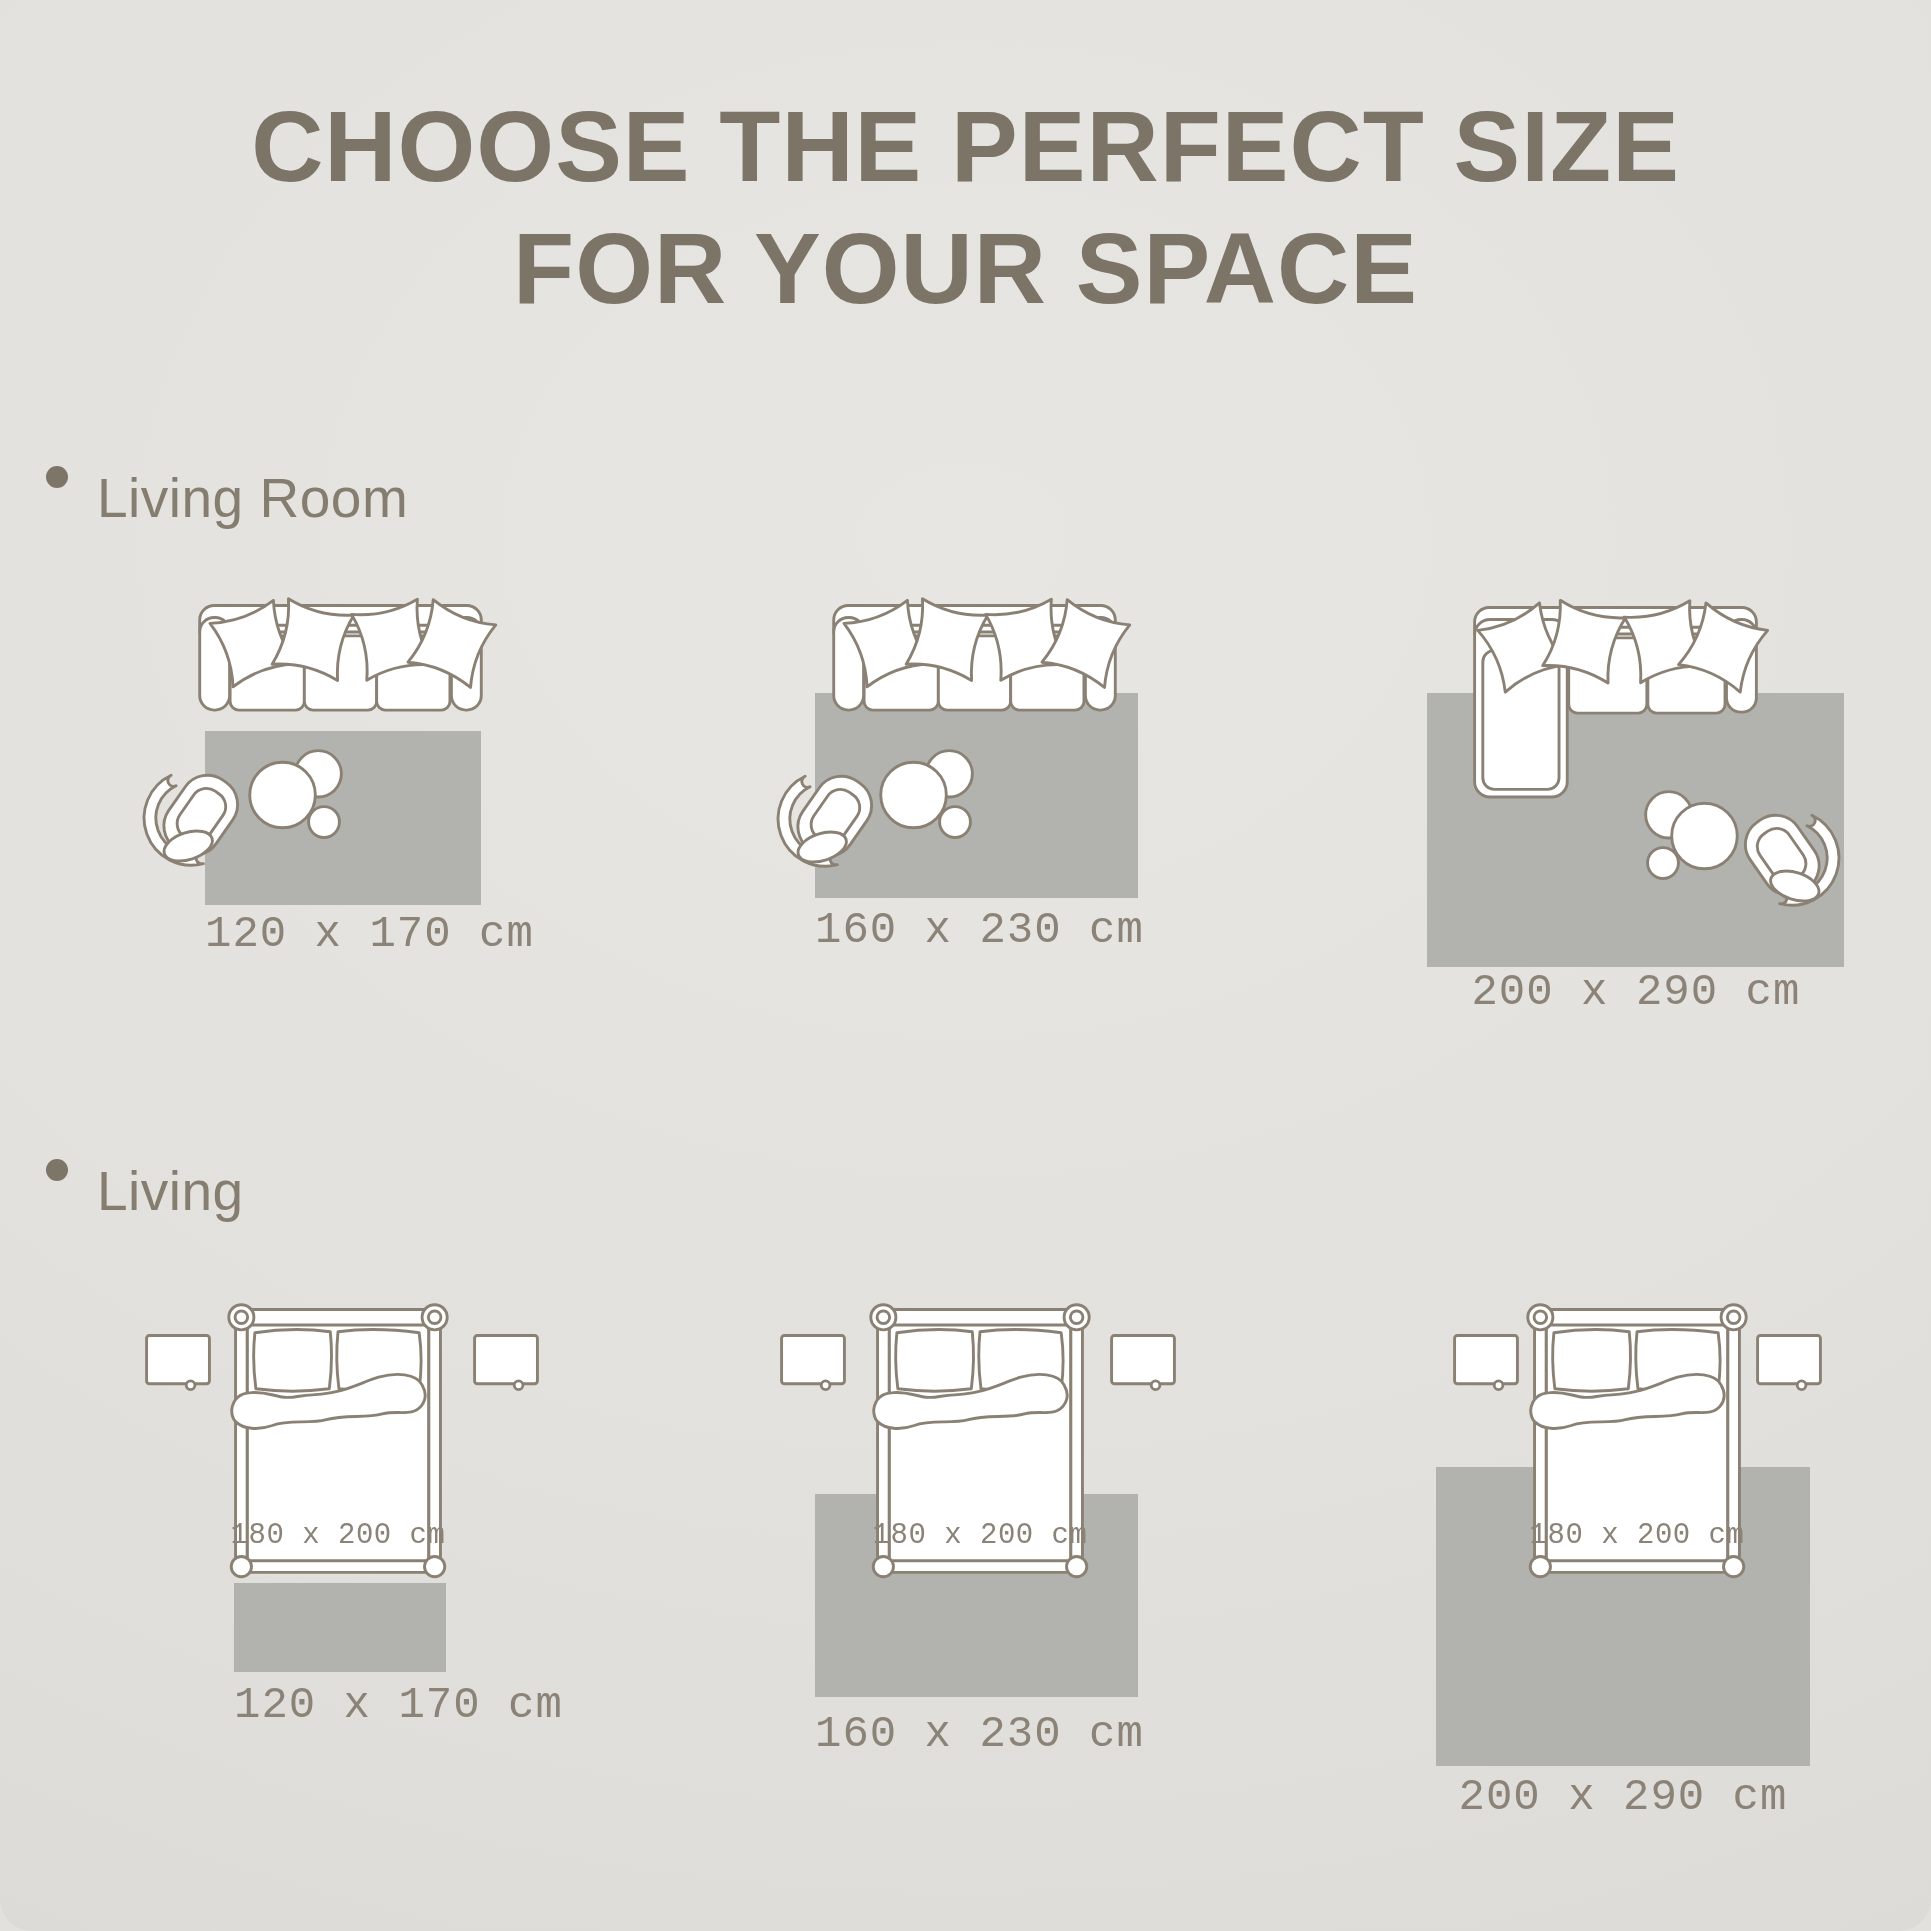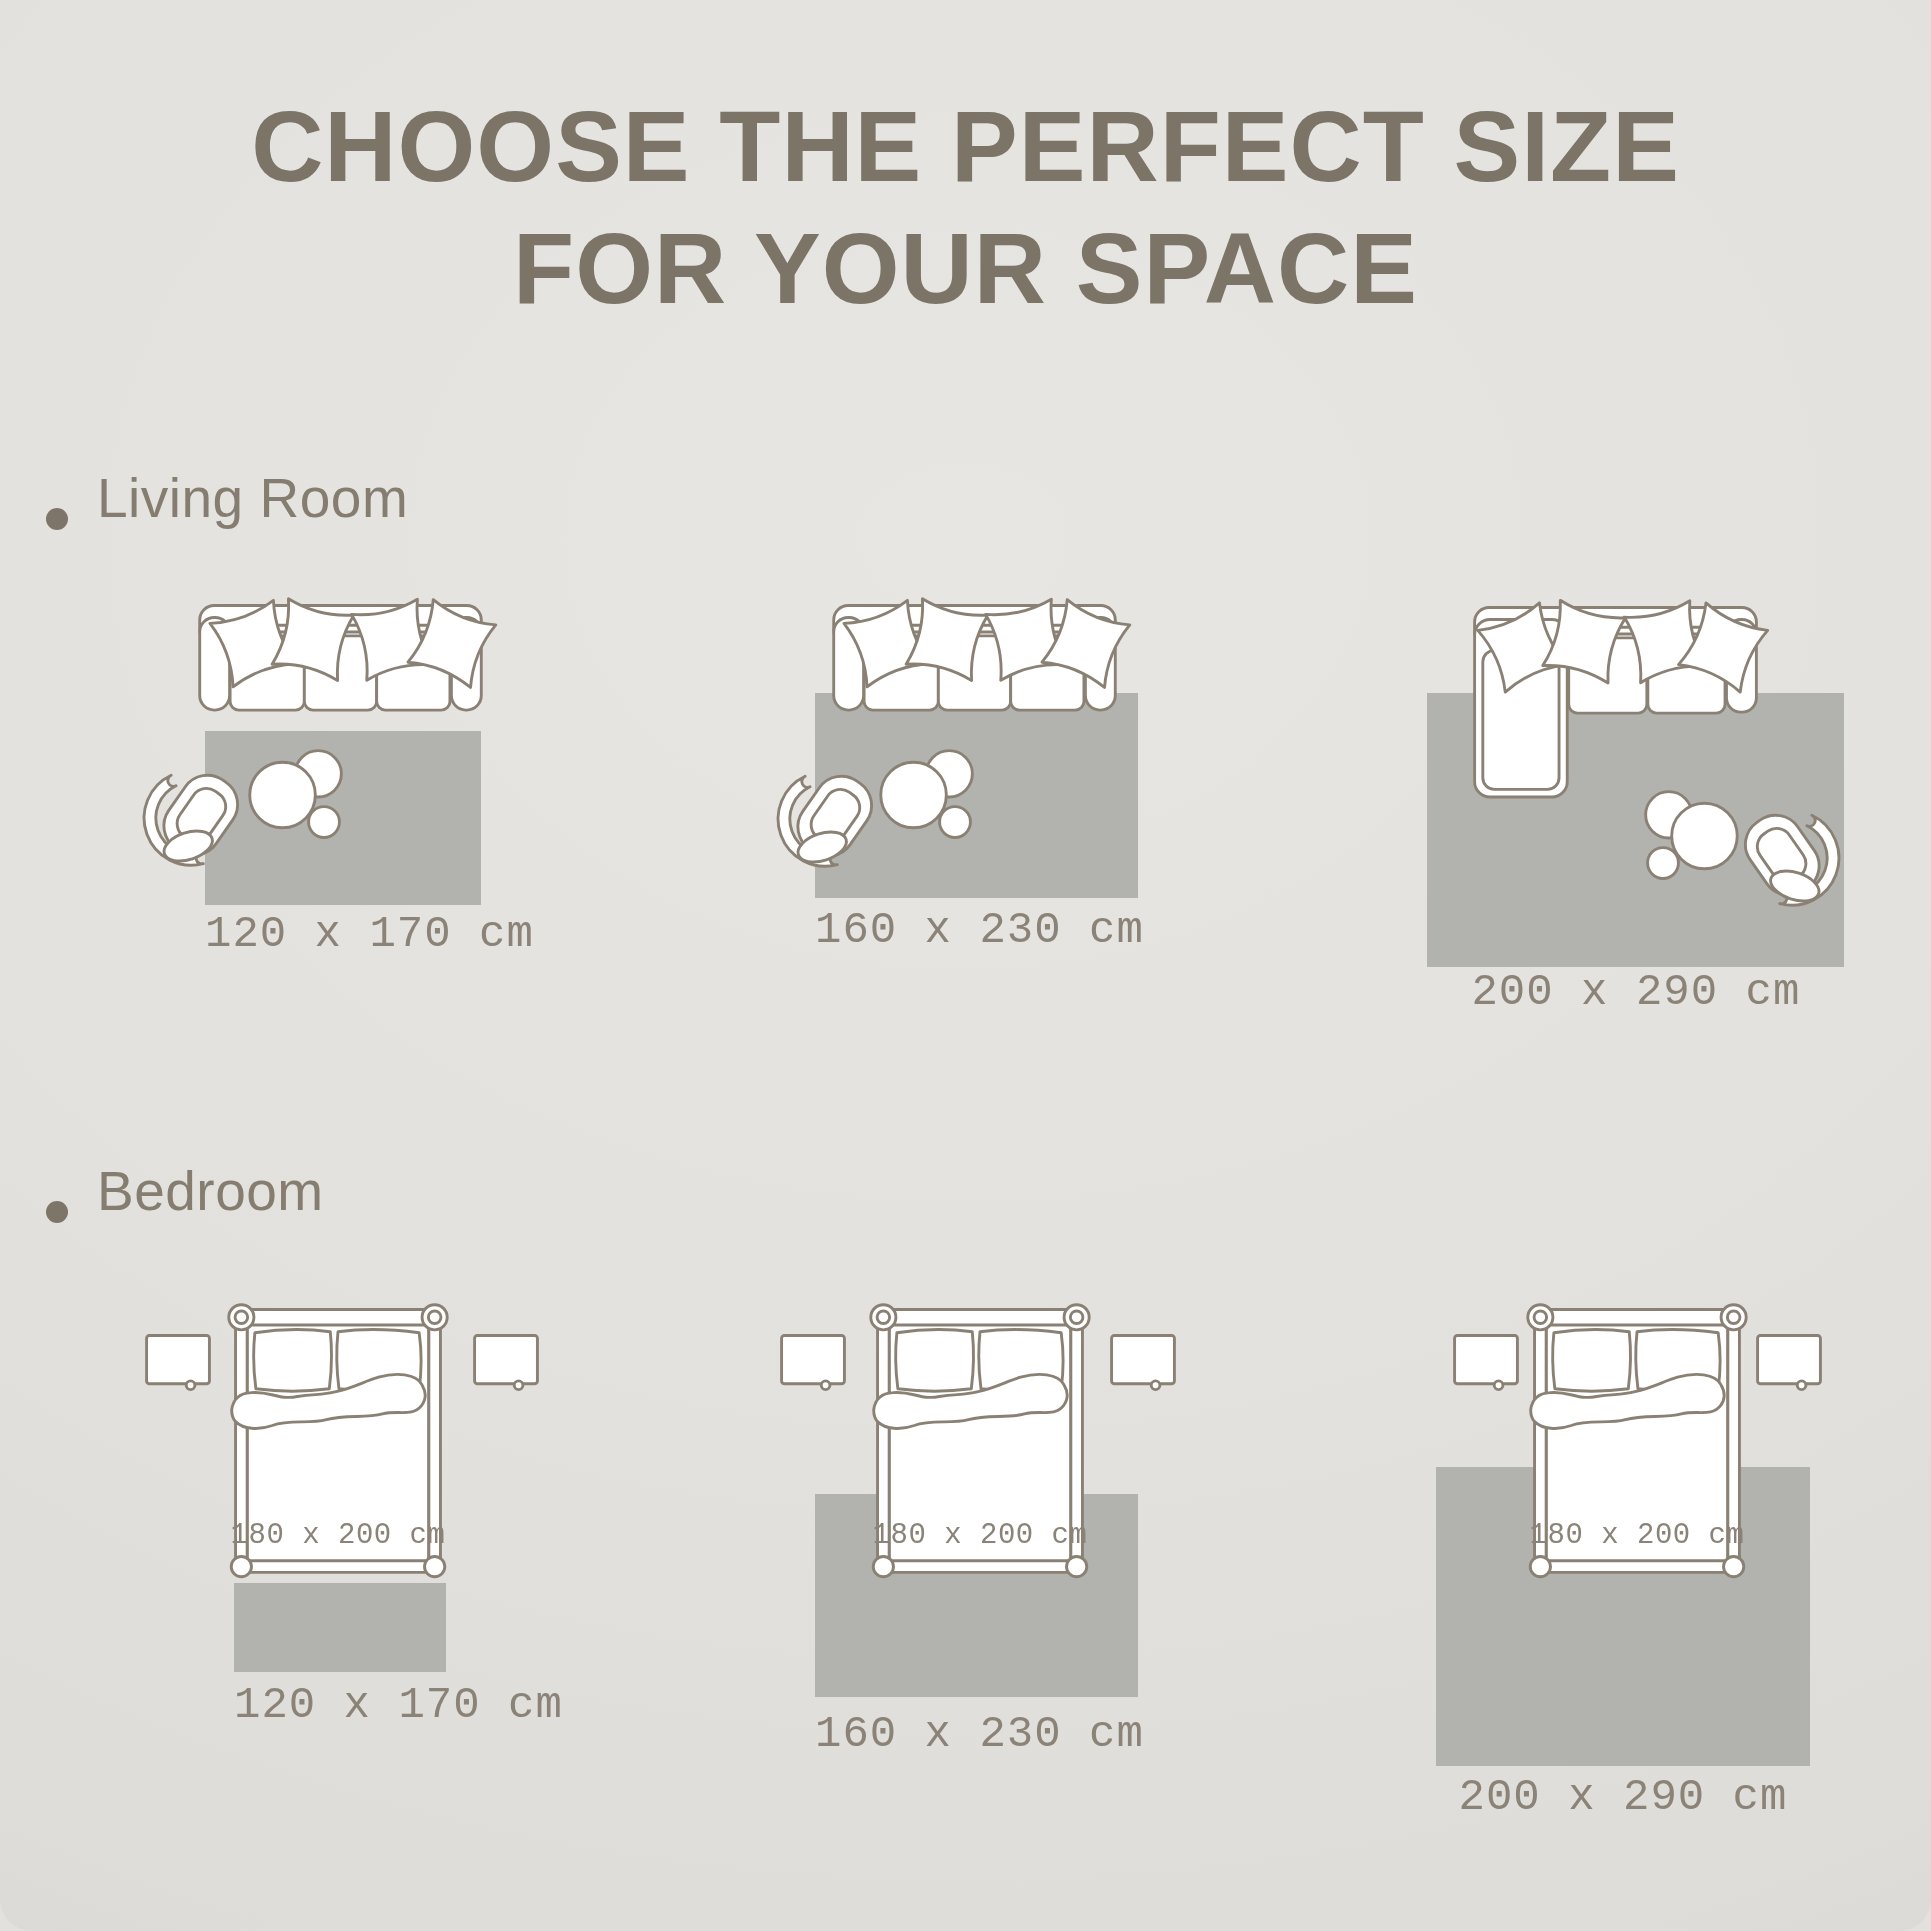--- a/index.html
+++ b/index.html
@@ -7,21 +7,21 @@
     position:relative;width:1931px;height:1931px;overflow:hidden;
     background:radial-gradient(130% 100% at 50% 28%, #e8e6e2 0%, #e3e1dd 48%, #dedcd8 78%, #d3d1cd 100%);
     font-family:"Liberation Sans", sans-serif;
     border-radius:32px;
   }
   .title{
     position:absolute;top:85px;left:0;width:100%;text-align:center;
     color:#7c7466;font-size:100px;font-weight:bold;line-height:1.22;letter-spacing:1px;
   }
   .section-header{
-    position:absolute;display:flex;align-items:flex-end;gap:29px;
+    position:absolute;display:flex;align-items:flex-start;gap:29px;
     color:#857d6f;font-size:55px;letter-spacing:0.5px;
   }
   .bullet{width:22px;height:22px;border-radius:50%;background:#7d7568;flex:0 0 auto;}
   .diagram{position:absolute;font-family:Liberation Mono, monospace;}
   .diagram > *{position:absolute;}
   .rug{background:#b2b3ae;}
   .size-label{
     text-align:center;color:#8b8377;font-size:44px;line-height:54px;letter-spacing:1px;
     white-space:nowrap;
   }
@@ -146,21 +146,21 @@
         <use href="#ctable"></use>
       </svg>
     <svg class="el flip" style="left:326px;top:206px;" width="106" height="120" viewBox="0 0 110 124">
         <use href="#chair"></use>
       </svg>
     <div class="size-label" style="left:17.4px;top:371px;width:417px;">200 x 290 cm</div>
   </div>
 
   <div class="section-header" style="left:46px;top:1159px;">
     <span class="bullet"></span>
-    <span>Bedroom</span>
+    <span>Living</span>
   </div>
 
   <div class="diagram" style="left:135px;top:1284px;width:415px;height:454px;">
     <div class="rug" style="left:99px;top:299px;width:212px;height:89px;"></div>
     <svg class="el" style="left:87px;top:11.6px;" width="232" height="288" viewBox="0 0 240 298">
         <use href="#bed"></use>
       </svg>
     <svg class="el" style="left:9.7px;top:50px;" width="66" height="58" viewBox="0 0 68 60">
         <use href="#nstand"></use>
       </svg>

